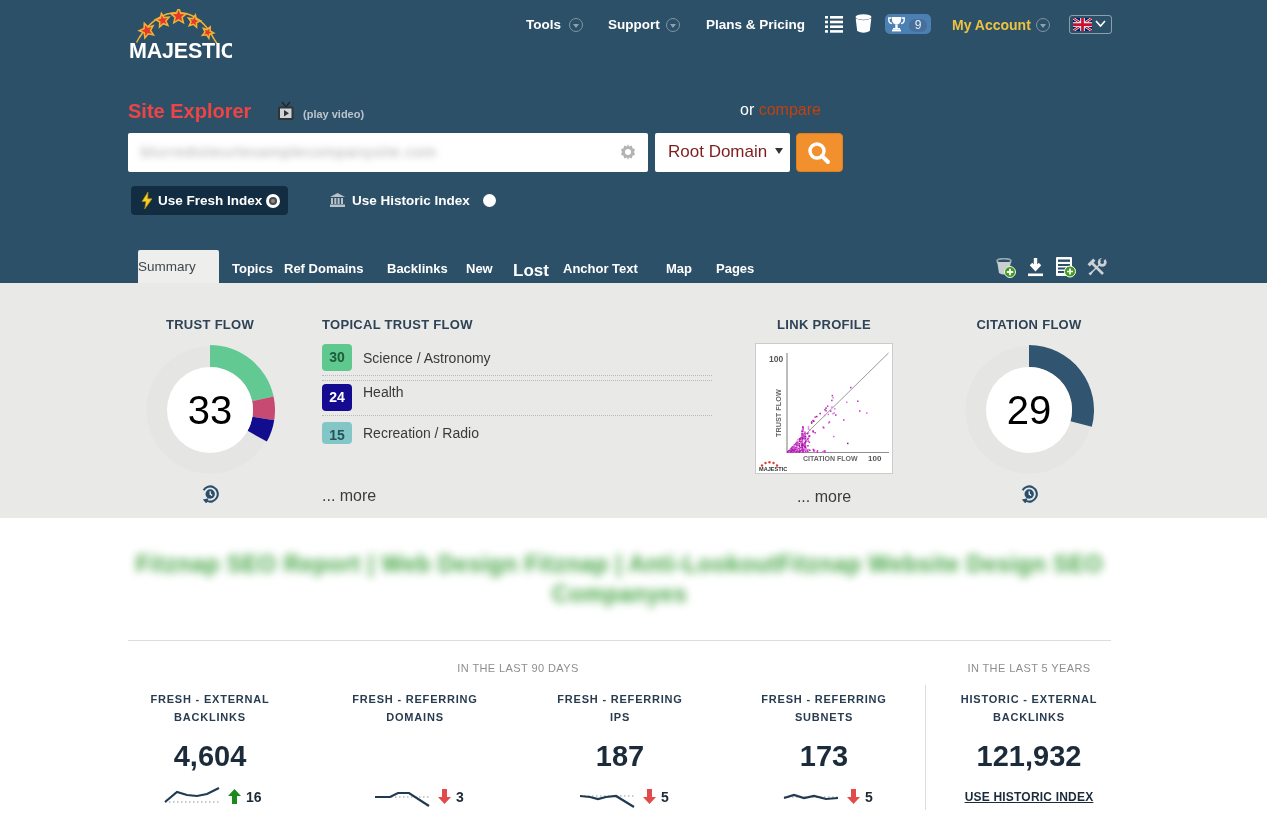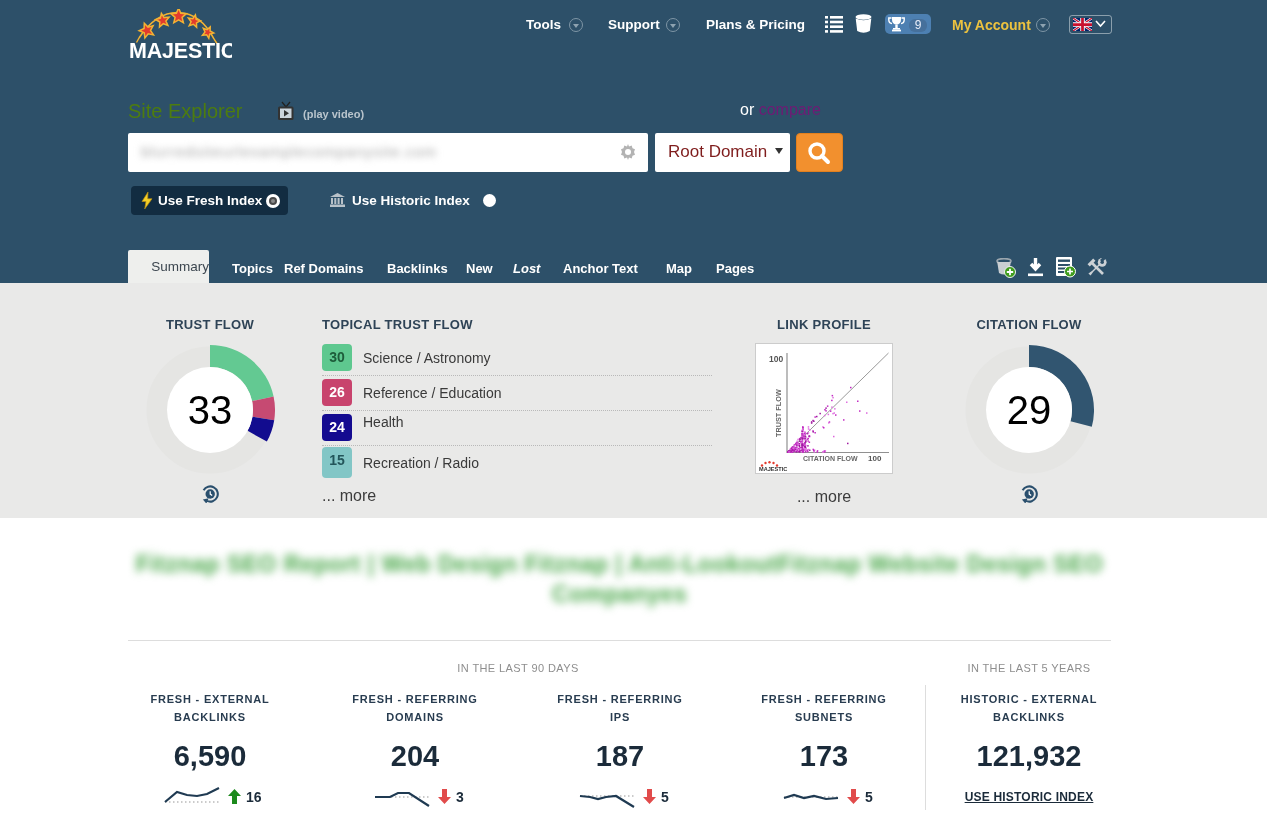--- a/index.html
+++ b/index.html
@@ -75,29 +75,29 @@
     <rect width="38" height="26" fill="#012169"></rect>
     <path d="M0,0 38,26 M38,0 0,26" stroke="#fff" stroke-width="5"></path>
     <path d="M0,0 38,26 M38,0 0,26" stroke="#C8102E" stroke-width="2.5"></path>
     <path d="M19,0 V26 M0,13 H38" stroke="#fff" stroke-width="9"></path>
     <path d="M19,0 V26 M0,13 H38" stroke="#C8102E" stroke-width="5.5"></path>
   </svg>
   <svg class="abs" style="left:1095px; top:20px;" width="11" height="8" viewBox="0 0 11 8">
     <path d="M1 1 L5.5 6 L10 1" fill="none" stroke="#fff" stroke-width="1.6"></path>
   </svg>
 
-  <div class="abs" style="left:128px; top:100px; color:#4d7c0f; font-size:20px; font-weight:normal;">Site Explorer</div>
+  <div class="abs" style="left:128px; top:100px; color:#ef4444; font-size:20px; font-weight:bold;">Site Explorer</div>
   <svg class="abs" style="left:277px; top:101px;" width="18" height="20" viewBox="0 0 18 20">
     <path d="M5 1 L9 6 L13 1" stroke="#222" stroke-width="1.3" fill="none"></path>
     <rect x="1" y="5.5" width="15.5" height="13.5" rx="1.5" fill="#333"></rect>
     <rect x="3" y="7.5" width="11.5" height="9.5" fill="#ccd5dc"></rect>
     <path d="M7 9 L12 12.2 L7 15.4 Z" fill="#333"></path>
   </svg>
   <div class="abs" style="left:303px; top:108px; color:#b9c4cc; font-size:11px; font-weight:bold;">(play video)</div>
-  <div class="abs" style="left:740px; top:101px; font-size:16px; color:#fff;">or <span style="color:#701a75;">compare</span></div>
+  <div class="abs" style="left:740px; top:101px; font-size:16px; color:#fff;">or <span style="color:#c2410c;">compare</span></div>
 
   <div class="abs" style="left:128px; top:133px; width:520px; height:39px; background:#fff; border-radius:2px;"></div>
   <div class="abs" style="left:141px; top:143px; width:420px; height:18px; color:#a6a6a6; font-size:15px; letter-spacing:1px; filter:blur(3.6px); overflow:hidden;">blurredsiteurlexamplecompanysite.com</div>
   <svg class="abs" style="left:620px; top:144px;" width="16" height="16" viewBox="0 0 16 16">
     <path d="M8 0 l1 2.5 2.7 -1 0.8 2.7 2.5 1 -1 2.8 1 2.8 -2.5 1 -0.8 2.7 -2.7 -1 -1 2.5 -1 -2.5 -2.7 1 -0.8 -2.7 -2.5 -1 1 -2.8 -1 -2.8 2.5 -1 0.8 -2.7 2.7 1 z" fill="#b3b3b3"></path>
     <circle cx="8" cy="8" r="3" fill="#fff"></circle>
   </svg>
   <div class="abs" style="left:655px; top:133px; width:135px; height:39px; background:#fff; border-radius:2px;"></div>
   <div class="abs" style="left:668px; top:142px; font-size:17px; color:#7f1d1d;">Root Domain</div>
   <div class="abs" style="left:775px; top:148px; width:0; height:0; border-left:4.5px solid transparent; border-right:4.5px solid transparent; border-top:6px solid #333;"></div>
@@ -121,26 +121,26 @@
         <rect x="1" y="5" width="2" height="6"></rect>
         <rect x="4.3" y="5" width="2" height="6"></rect>
         <rect x="7.6" y="5" width="2" height="6"></rect>
         <rect x="11" y="5" width="2" height="6"></rect>
         <rect x="0" y="11.5" width="15" height="2.5"></rect>
       </g>
   </svg>
   <div class="abs" style="left:352px; top:193px; color:#fff; font-size:13.5px; font-weight:bold;">Use Historic Index</div>
   <div class="abs" style="left:483px; top:194px; width:13px; height:13px; border-radius:50%; background:#fff;"></div>
 
-  <div class="abs" style="left:128px; top:250px; height:33px; width:81px; background:#eeefed; color:#3d4750; font-size:13.5px; line-height:33px; text-align:right; border-radius:2px 2px 0 0;">Summary</div>
+  <div class="abs" style="left:138px; top:250px; height:33px; width:81px; background:#eeefed; color:#3d4750; font-size:13.5px; line-height:33px; text-align:left; border-radius:2px 2px 0 0;">Summary</div>
   <div class="abs navtxt" style="left:232px; top:261px; font-size:13px;">Topics</div>
   <div class="abs navtxt" style="left:284px; top:261px; font-size:13px;">Ref Domains</div>
   <div class="abs navtxt" style="left:387px; top:261px; font-size:13px;">Backlinks</div>
   <div class="abs navtxt" style="left:466px; top:261px; font-size:13px;">New</div>
-  <div class="abs navtxt" style="left:513px; top:261px; font-size:13px;font-style:italic;">Lost</div>
+  <div class="abs navtxt" style="left:513px; top:261px; font-size:17px;">Lost</div>
   <div class="abs navtxt" style="left:563px; top:261px; font-size:13px;">Anchor Text</div>
   <div class="abs navtxt" style="left:666px; top:261px; font-size:13px;">Map</div>
   <div class="abs navtxt" style="left:716px; top:261px; font-size:13px;">Pages</div>
 
   <svg class="abs" style="left:996px; top:258px;" width="20" height="20" viewBox="0 0 20 20">
     <ellipse cx="8" cy="3" rx="7" ry="2.4" fill="none" stroke="#9aa5ad" stroke-width="1.6"></ellipse>
     <path d="M1.2 4 L3 15 Q8 18 13 15 L14.8 4" fill="#c9ced2"></path>
     <circle cx="14" cy="14" r="5.5" fill="#3f9c1c" stroke="#eef0ef" stroke-width="1"></circle>
     <path d="M14 10.8 v6.4 M10.8 14 h6.4" stroke="#fff" stroke-width="1.8"></path>
   </svg>
@@ -186,32 +186,28 @@
     <path d="M9.2 6.2 v2.9 l2 1.5" stroke="#fff" stroke-width="1.2" fill="none"></path>
   </svg>
 
   <div class="abs secthead" style="left:322px; top:317px;">TOPICAL TRUST FLOW</div>
   <div class="abs" id="ttfrows" style="left:322px; top:344px; width:390px;">
       <div style="display:flex; align-items:center; height:27px; margin-top:0px;">
         <div style="width:30px;height:27px;border-radius:4px;background:#5ec88f;color:#1d5c3a;font-size:14px;font-weight:bold;text-align:center;line-height:27px;">30</div>
         <div style="margin-left:11px;font-size:14px;color:#3a3a3a;text-align:center;">Science / Astronomy</div>
       </div>
       <div style="border-top:1px dotted #b9b9b9; margin-top:4px;"></div>
-      <div style="display:flex; align-items:center; height:27px; margin-top:3px;">
-        <div style="width:30px;height:27px;border-radius:4px;background:#c8436d;color:#fff;font-size:14px;font-weight:bold;text-align:center;line-height:27px;">26</div>
-        <div style="margin-left:11px;font-size:14px;color:#3a3a3a;">Reference / Education</div>
-      </div>
       <div style="border-top:1px dotted #b9b9b9; margin-top:4px;"></div>
       <div style="display:flex; align-items:flex-start; height:27px; margin-top:3px;">
         <div style="width:30px;height:27px;border-radius:4px;background:#140b90;color:#fff;font-size:14px;font-weight:bold;text-align:center;line-height:27px;">24</div>
         <div style="margin-left:11px;font-size:14px;color:#3a3a3a;">Health</div>
       </div>
       <div style="border-top:1px dotted #b9b9b9; margin-top:4px;"></div>
       <div style="display:flex; align-items:center; height:27px; margin-top:3px;">
-        <div style="width:30px;height:31px;border-radius:4px;background:#82c6c6;color:#23555a;font-size:14px;font-weight:bold;text-align:center;line-height:27px;">15</div>
+        <div style="width:30px;height:22px;border-radius:4px;background:#82c6c6;color:#23555a;font-size:14px;font-weight:bold;text-align:center;line-height:27px;">15</div>
         <div style="margin-left:11px;font-size:14px;color:#3a3a3a;">Recreation / Radio</div>
       </div>
     </div>
 
   <div class="abs secthead" style="left:724px; top:317px; width:200px; text-align:center;">LINK PROFILE</div>
   <div class="abs" style="left:755px; top:343px; width:138px; height:131px; background:#fff; border:1px solid #ccc;"></div>
   <svg class="abs" id="scatter" style="left:756px; top:344px;" width="136" height="129" viewBox="0 0 136 129">
       <text x="13" y="18" font-size="8.5" font-weight="bold" fill="#555" font-family="Liberation Sans">100</text>
       <line x1="31" y1="9" x2="31" y2="109" stroke="#909090" stroke-width="1.2"></line>
       <line x1="31" y1="108.5" x2="133" y2="108.5" stroke="#909090" stroke-width="1.2"></line>
@@ -563,23 +559,22 @@
 
   <div class="abs" style="left:128px; top:551px; width:983px; text-align:center; color:#44a544; font-size:23px; font-weight:bold; letter-spacing:0.5px; filter:blur(4.5px); white-space:nowrap;">Fitznap SEO Report | Web Design Fitznap | Anti-LookoutFitznap Website Design SEO</div>
   <div class="abs" style="left:128px; top:581px; width:983px; text-align:center; color:#44a544; font-size:23px; font-weight:bold; letter-spacing:0.5px; filter:blur(4.5px);">Companyes</div>
 
   <div class="abs" style="left:128px; top:640px; width:983px; height:1px; background:#ddd;"></div>
 
   <div class="abs" style="left:418px; top:662px; color:#8e8e8e; font-size:11px; letter-spacing:0.4px; width:200px; text-align:center;">IN THE LAST 90 DAYS</div>
   <div class="abs" style="left:929px; top:662px; color:#8e8e8e; font-size:11px; letter-spacing:0.4px; width:200px; text-align:center;">IN THE LAST 5 YEARS</div>
 
   <div class="abs statlabel" style="left:110px; top:691px; width:200px;">FRESH - EXTERNAL<br>BACKLINKS</div>
-  <div class="abs statnum" style="left:110px; top:740px; width:200px;">6,590</div>
+  <div class="abs statnum" style="left:110px; top:740px; width:200px;">4,604</div>
   <div class="abs statlabel" style="left:315px; top:691px; width:200px;">FRESH - REFERRING<br>DOMAINS</div>
-  <div class="abs statnum" style="left:315px; top:740px; width:200px;">204</div>
   <div class="abs statlabel" style="left:520px; top:691px; width:200px;">FRESH - REFERRING<br>IPS</div>
   <div class="abs statnum" style="left:520px; top:740px; width:200px;">187</div>
   <div class="abs statlabel" style="left:724px; top:691px; width:200px;">FRESH - REFERRING<br>SUBNETS</div>
   <div class="abs statnum" style="left:724px; top:740px; width:200px;">173</div>
   <div class="abs statlabel" style="left:929px; top:691px; width:200px;">HISTORIC - EXTERNAL<br>BACKLINKS</div>
   <div class="abs statnum" style="left:929px; top:740px; width:200px;">121,932</div>
   <div class="abs" style="left:929px; top:790px; width:200px; text-align:center; font-size:12px; font-weight:bold; color:#1b2b3a; text-decoration:underline; letter-spacing:0.2px;">USE HISTORIC INDEX</div>
 
   <div class="abs" style="left:925px; top:685px; width:1px; height:125px; background:#ddd;"></div>
 

